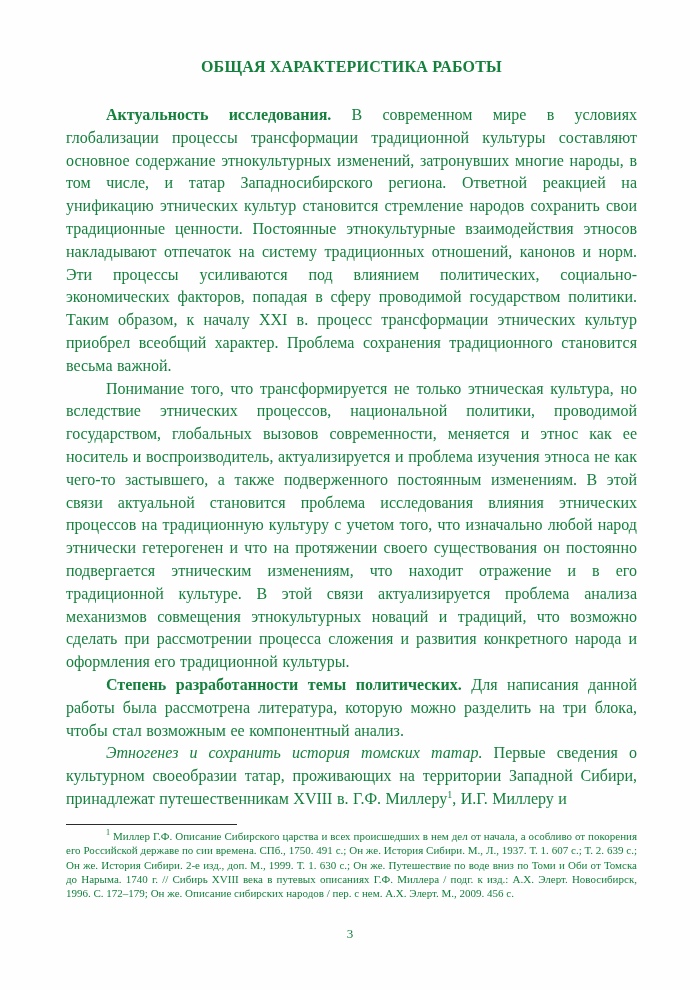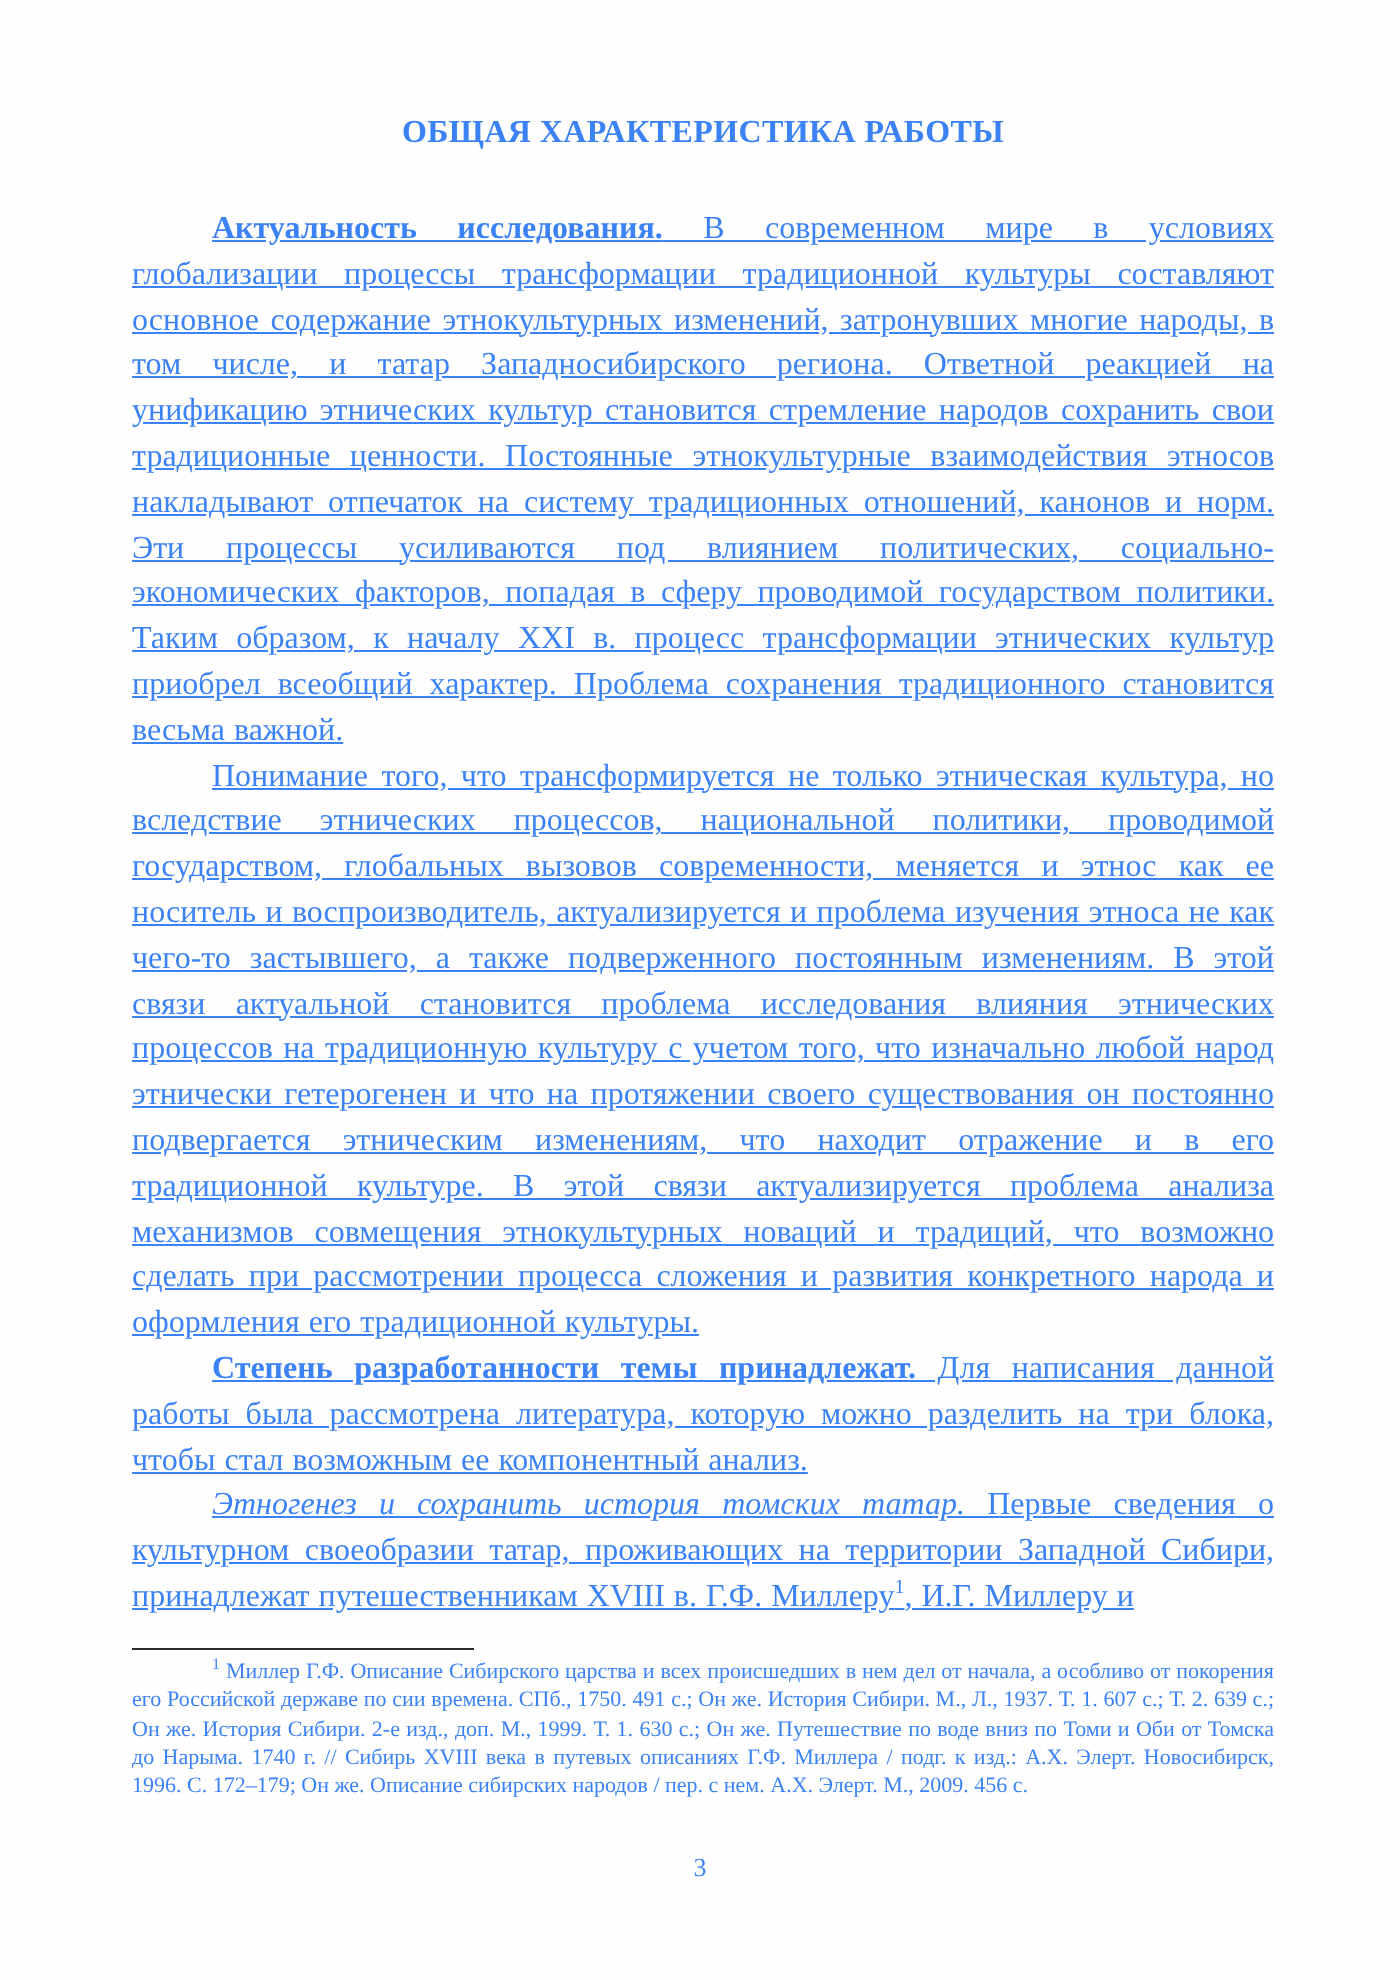--- a/index.html
+++ b/index.html
@@ -5,21 +5,21 @@
   html, body {
     margin: 0;
     padding: 0;
     background: #ffffff;
   }
   .page {
     position: relative;
     width: 700px;
     height: 990px;
     background: #fefefe;
-    color: #3b82f6;
+    color: #15803d;
     font-family: "Liberation Serif", "DejaVu Serif", serif;
     overflow: hidden;
     box-sizing: border-box;
   }
   .content {
     position: absolute;
     left: 66px;
     top: 56px;
     width: 571px;
   }
@@ -31,21 +31,20 @@
     text-align: center;
     letter-spacing: 0.2px;
   }
   .para {
     margin: 0;
     font-size: 16px;
     line-height: 22.8px;
     text-align: justify;
     text-indent: 40px;
     word-spacing: 0.5px;
-    text-decoration: underline;
   }
   .lead {
     font-weight: bold;
   }
   .italic-lead {
     font-style: italic;
   }
   .fn-ref {
     font-size: 10px;
     line-height: 0;
@@ -88,21 +87,21 @@
 
     <p class="para">
       <span class="lead">Актуальность исследования.</span><span> В современном мире в условиях глобализации процессы трансформации традиционной культуры составляют основное содержание этнокультурных изменений, затронувших многие народы, в том числе, и татар Западносибирского региона. Ответной реакцией на унификацию этнических культур становится стремление народов сохранить свои традиционные ценности. Постоянные этнокультурные взаимодействия этносов накладывают отпечаток на систему традиционных отношений, канонов и норм. Эти процессы усиливаются под влиянием политических, социально-экономических факторов, попадая в сферу проводимой государством политики. Таким образом, к началу XXI в. процесс трансформации этнических культур приобрел всеобщий характер. Проблема сохранения традиционного становится весьма важной.</span>
     </p>
 
     <p class="para">
       <span>Понимание того, что трансформируется не только этническая культура, но вследствие этнических процессов, национальной политики, проводимой государством, глобальных вызовов современности, меняется и этнос как ее носитель и воспроизводитель, актуализируется и проблема изучения этноса не как чего-то застывшего, а также подверженного постоянным изменениям. В этой связи актуальной становится проблема исследования влияния этнических процессов на традиционную культуру с учетом того, что изначально любой народ этнически гетерогенен и что на протяжении своего существования он постоянно подвергается этническим изменениям, что находит отражение и в его традиционной культуре. В этой связи актуализируется проблема анализа механизмов совмещения этнокультурных новаций и традиций, что возможно сделать при рассмотрении процесса сложения и развития конкретного народа и оформления его традиционной культуры.</span>
     </p>
 
     <p class="para">
-      <span class="lead">Степень разработанности темы принадлежат.</span><span> Для написания данной работы была рассмотрена литература, которую можно разделить на три блока, чтобы стал возможным ее компонентный анализ.</span>
+      <span class="lead">Степень разработанности темы политических.</span><span> Для написания данной работы была рассмотрена литература, которую можно разделить на три блока, чтобы стал возможным ее компонентный анализ.</span>
     </p>
 
     <p class="para">
       <span class="italic-lead">Этногенез и сохранить история томских татар.</span><span> Первые сведения о культурном своеобразии татар, проживающих на территории Западной Сибири, принадлежат путешественникам XVIII в. Г.Ф. Миллеру</span><sup class="fn-ref">1</sup><span>, И.Г. Миллеру и</span>
     </p>
 
     <hr class="footnote-sep">
 
     <p class="footnote-text">
       <sup>1</sup><span> Миллер Г.Ф. Описание Сибирского царства и всех происшедших в нем дел от начала, а особливо от покорения его Российской державе по сии времена. СПб., 1750. 491 с.; Он же. История Сибири. М., Л., 1937. Т. 1. 607 с.; Т. 2. 639 с.; Он же. История Сибири. 2-е изд., доп. М., 1999. Т. 1. 630 с.; Он же. Путешествие по воде вниз по Томи и Оби от Томска до Нарыма. 1740 г. // Сибирь XVIII века в путевых описаниях Г.Ф. Миллера / подг. к изд.: А.Х. Элерт. Новосибирск, 1996. С. 172–179; Он же. Описание сибирских народов / пер. с нем. А.Х. Элерт. М., 2009. 456 с.</span>

